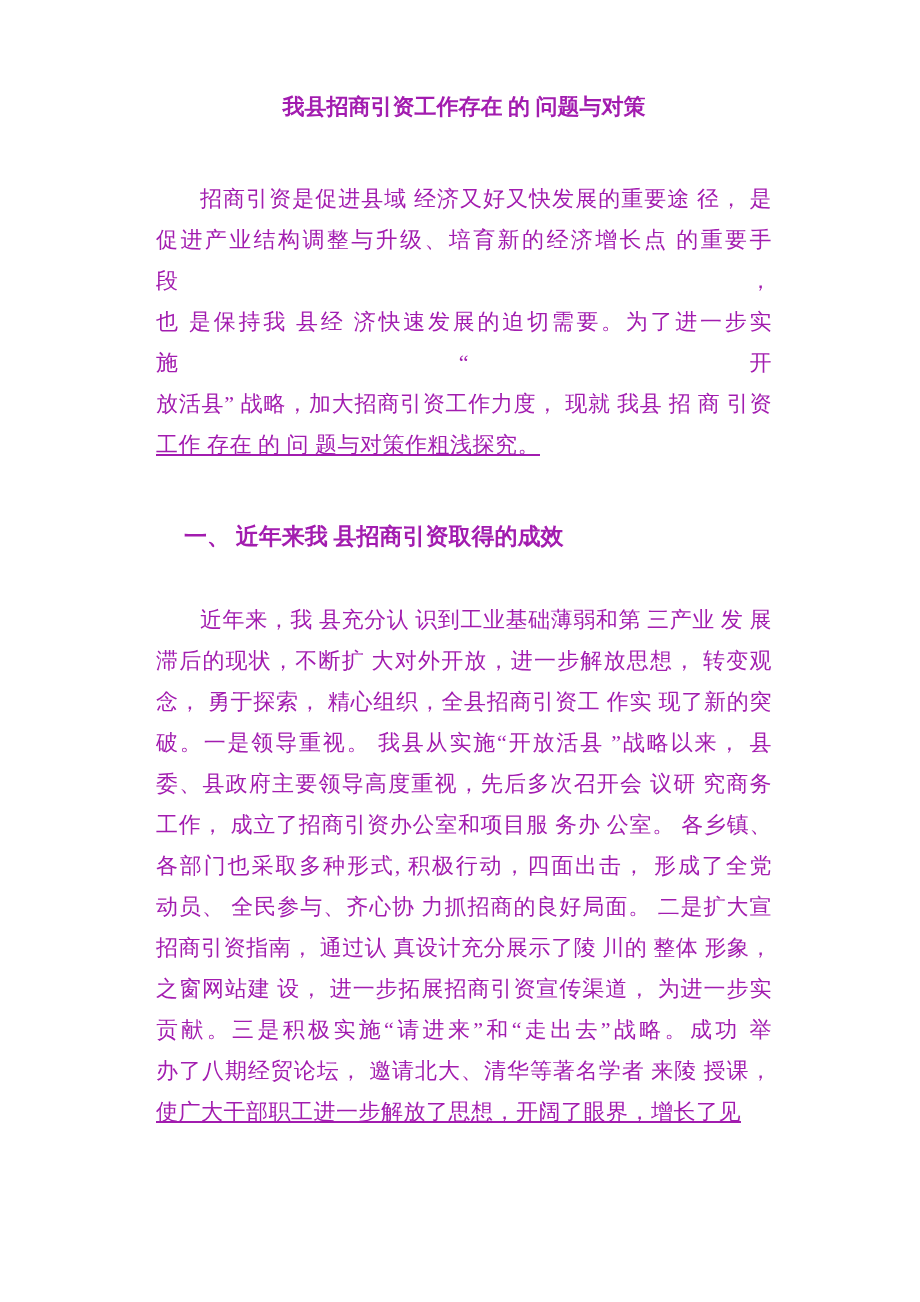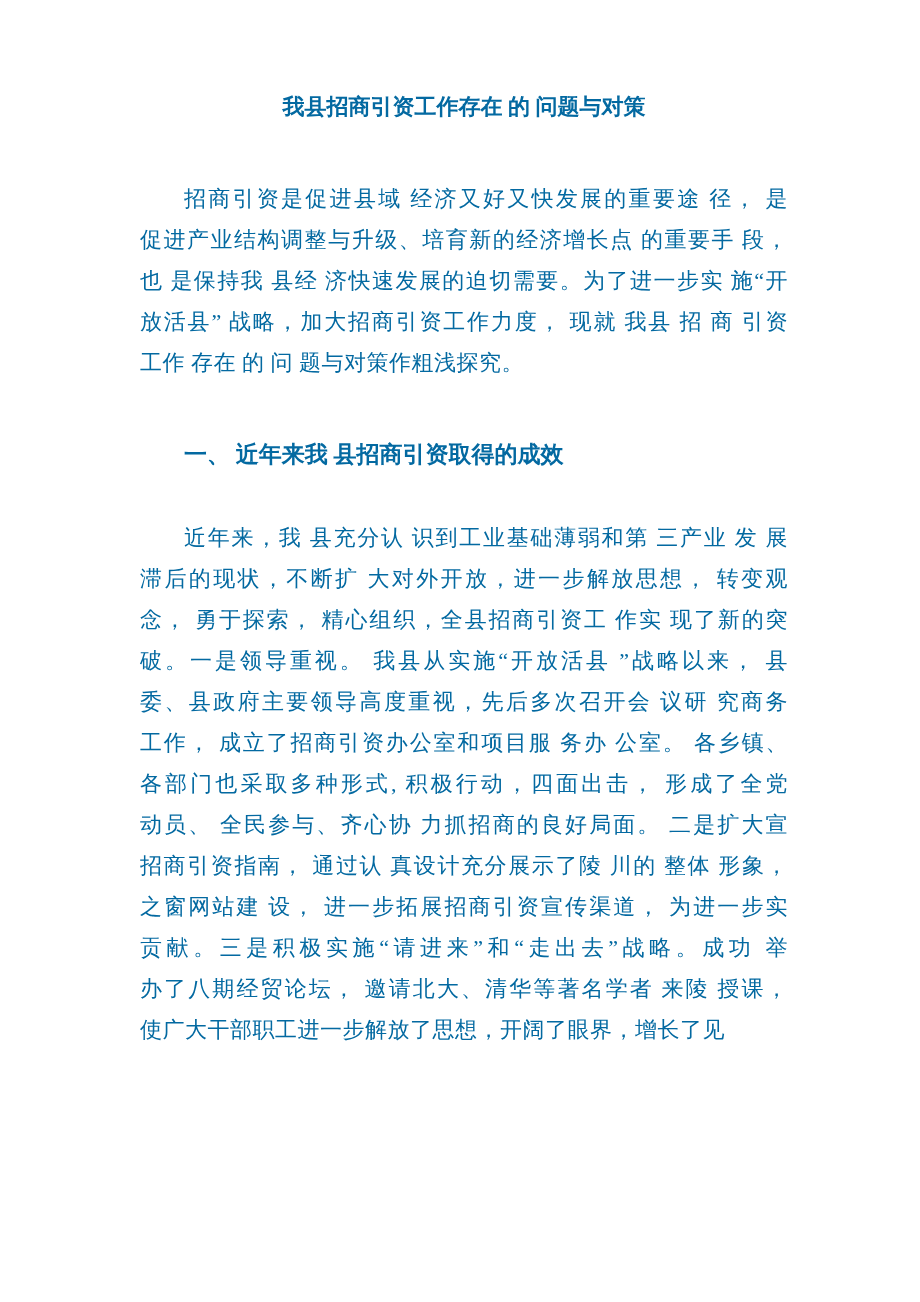--- a/index.html
+++ b/index.html
@@ -5,47 +5,48 @@
   html, body {
     margin: 0;
     padding: 0;
     background: #ffffff;
   }
   .page {
     width: 920px;
     height: 1302px;
     box-sizing: border-box;
     background: #ffffff;
-    color: #0369a1;
+    color: #a21caf;
     padding: 92px 132px 0 140px;
     overflow: hidden;
     font-family: "Liberation Serif", "DejaVu Serif", serif;
   }
   .doc-title {
     font-size: 22px;
     font-weight: bold;
     text-align: center;
     line-height: 30px;
     margin: 0 0 56px 0;
   }
   .para {
-    margin: 0;
+    margin: 16px;
   }
   .line {
     font-size: 22px;
     line-height: 41px;
     text-align: justify;
     text-align-last: justify;
     letter-spacing: 0.5px;
   }
   .line.first {
     text-indent: 44px;
   }
   .line.last {
     text-align-last: left;
+    text-decoration: underline;
   }
   .section-heading {
     font-size: 23px;
     font-weight: bold;
     line-height: 32px;
     text-indent: 44px;
     margin: 56px 0 46px 0;
   }
 </style>
 </head>

